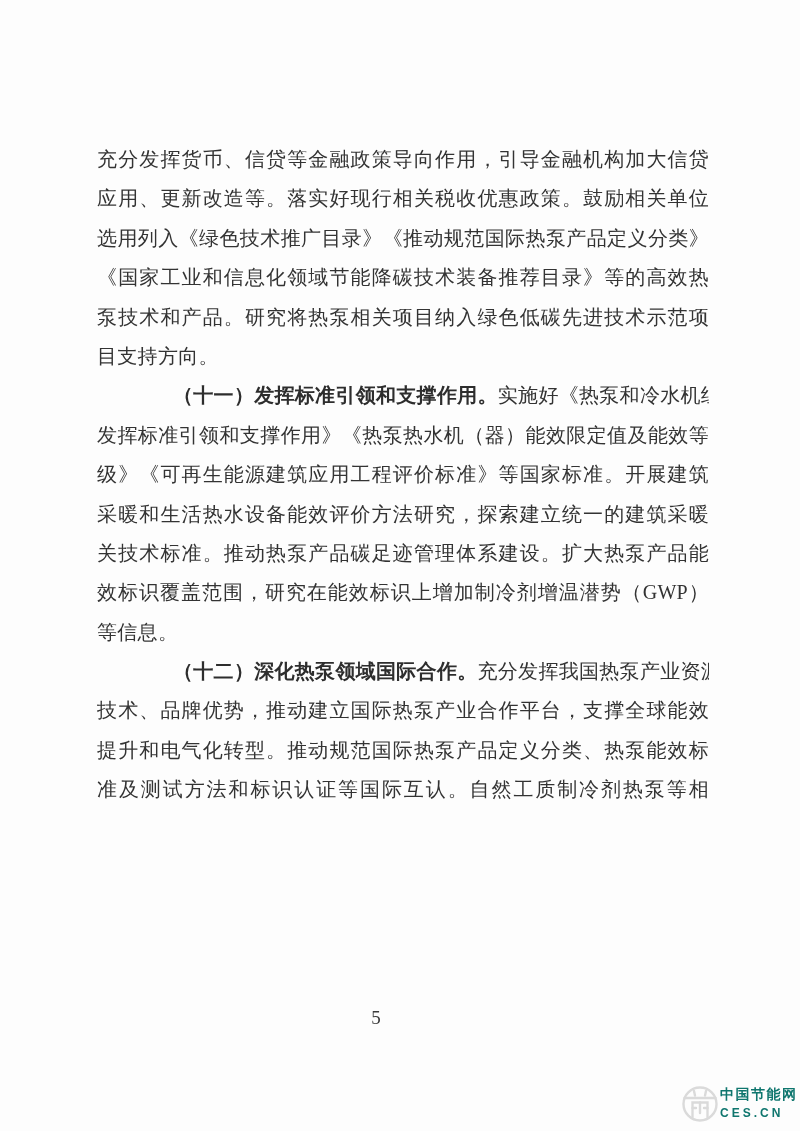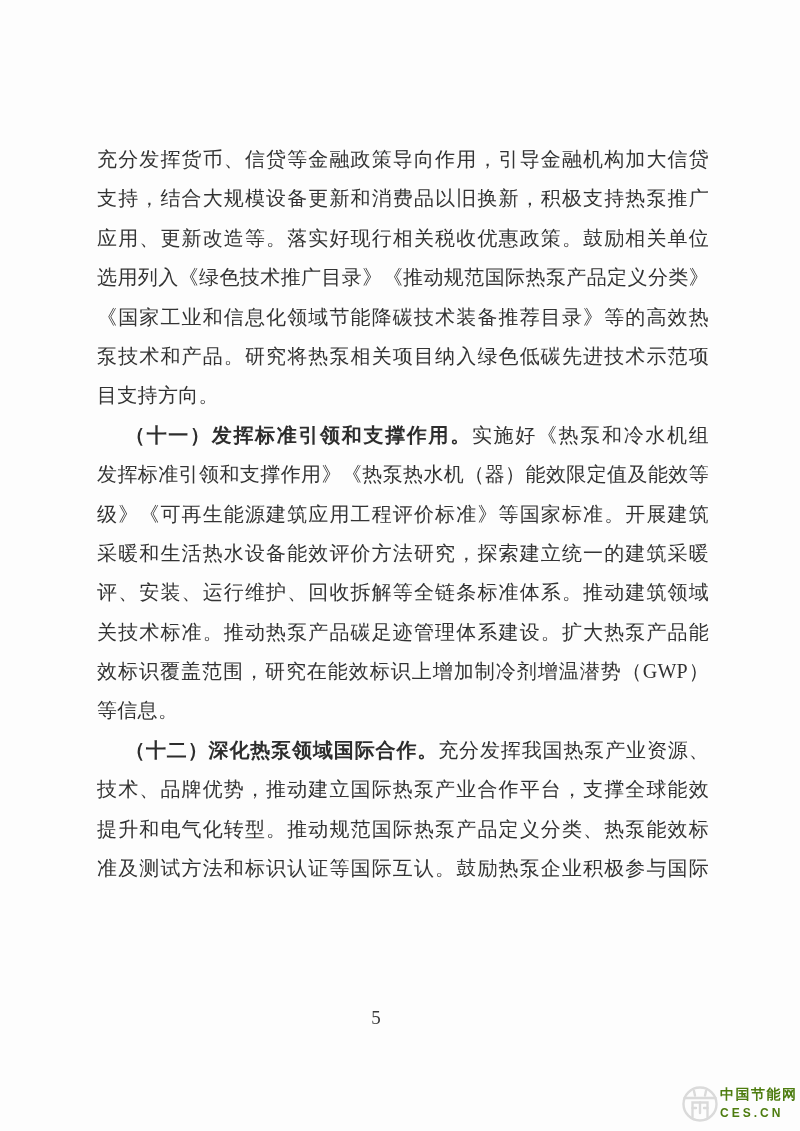--- a/index.html
+++ b/index.html
@@ -30,37 +30,37 @@
     text-align: justify;
     text-align-last: justify;
     overflow: hidden;
     white-space: nowrap;
   }
   .line.short {
     text-align: right;
     text-align-last: left;
   }
   .line.indent { text-indent: 28px; }
-  .line b { font-weight: bold; color: #2d2d2d; }
+  .line b { font-weight: bold; color: #2d2d2d; margin-left: 48px; }
   .page-number {
     position: absolute;
     left: 0;
     top: 1007px;
     width: 752px;
     text-align: center;
     font-size: 19px;
     color: #3a3a3a;
   }
   .watermark {
     position: absolute;
     left: 681px;
     top: 1082px;
     display: flex;
     align-items: center;
-    color: #4d7c0f;
+    color: #0f766e;
     user-select: none;
   }
   .wm-logo { width: 38px; height: 42px; flex: 0 0 auto; }
   .wm-logo svg { display: block; }
   .wm-text { margin-left: 1px; font-family: "Liberation Sans", "DejaVu Sans", sans-serif; }
   .wm-name {
     font-size: 14px;
     font-weight: bold;
     letter-spacing: 1.5px;
     line-height: 15px;
@@ -74,38 +74,36 @@
     white-space: nowrap;
   }
 </style>
 </head>
 <body>
 
 <div class="page">
 
   <div class="text-block">
       <div class="line">充分发挥货币、信贷等金融政策导向作用，引导金融机构加大信贷</div>
-      <div class="line">支持，结合大规模设备更新和消费品以旧换新，积极支持热泵推广</div>
       <div class="line">应用、更新改造等。落实好现行相关税收优惠政策。鼓励相关单位</div>
       <div class="line">选用列入《绿色技术推广目录》《推动规范国际热泵产品定义分类》</div>
       <div class="line">《国家工业和信息化领域节能降碳技术装备推荐目录》等的高效热</div>
       <div class="line">泵技术和产品。研究将热泵相关项目纳入绿色低碳先进技术示范项</div>
       <div class="line short">目支持方向。</div>
       <div class="line indent"><b>（十一）发挥标准引领和支撑作用。</b>实施好《热泵和冷水机组</div>
       <div class="line">发挥标准引领和支撑作用》《热泵热水机（器）能效限定值及能效等</div>
       <div class="line">级》《可再生能源建筑应用工程评价标准》等国家标准。开展建筑</div>
       <div class="line">采暖和生活热水设备能效评价方法研究，探索建立统一的建筑采暖</div>
-      <div class="line">评、安装、运行维护、回收拆解等全链条标准体系。推动建筑领域</div>
       <div class="line">关技术标准。推动热泵产品碳足迹管理体系建设。扩大热泵产品能</div>
       <div class="line">效标识覆盖范围，研究在能效标识上增加制冷剂增温潜势（GWP）</div>
       <div class="line short">等信息。</div>
       <div class="line indent"><b>（十二）深化热泵领域国际合作。</b>充分发挥我国热泵产业资源、</div>
       <div class="line">技术、品牌优势，推动建立国际热泵产业合作平台，支撑全球能效</div>
       <div class="line">提升和电气化转型。推动规范国际热泵产品定义分类、热泵能效标</div>
-      <div class="line">准及测试方法和标识认证等国际互认。鼓励热泵企业积极参与国际</div>
+      <div class="line">准及测试方法和标识认证等国际互认。自然工质制冷剂热泵等相</div>
     </div>
 
   <div class="page-number">5</div>
 
   <div class="watermark">
     <span class="wm-logo">
       <svg width="38" height="42" viewBox="0 0 38 42" xmlns="http://www.w3.org/2000/svg" fill="none" stroke="#dadada" stroke-width="2.4" stroke-linecap="round">
         <circle cx="19" cy="22" r="16.5"></circle>
         <line x1="3.5" y1="16" x2="34.5" y2="16"></line>
         <line x1="13" y1="9" x2="14" y2="13.5"></line>

